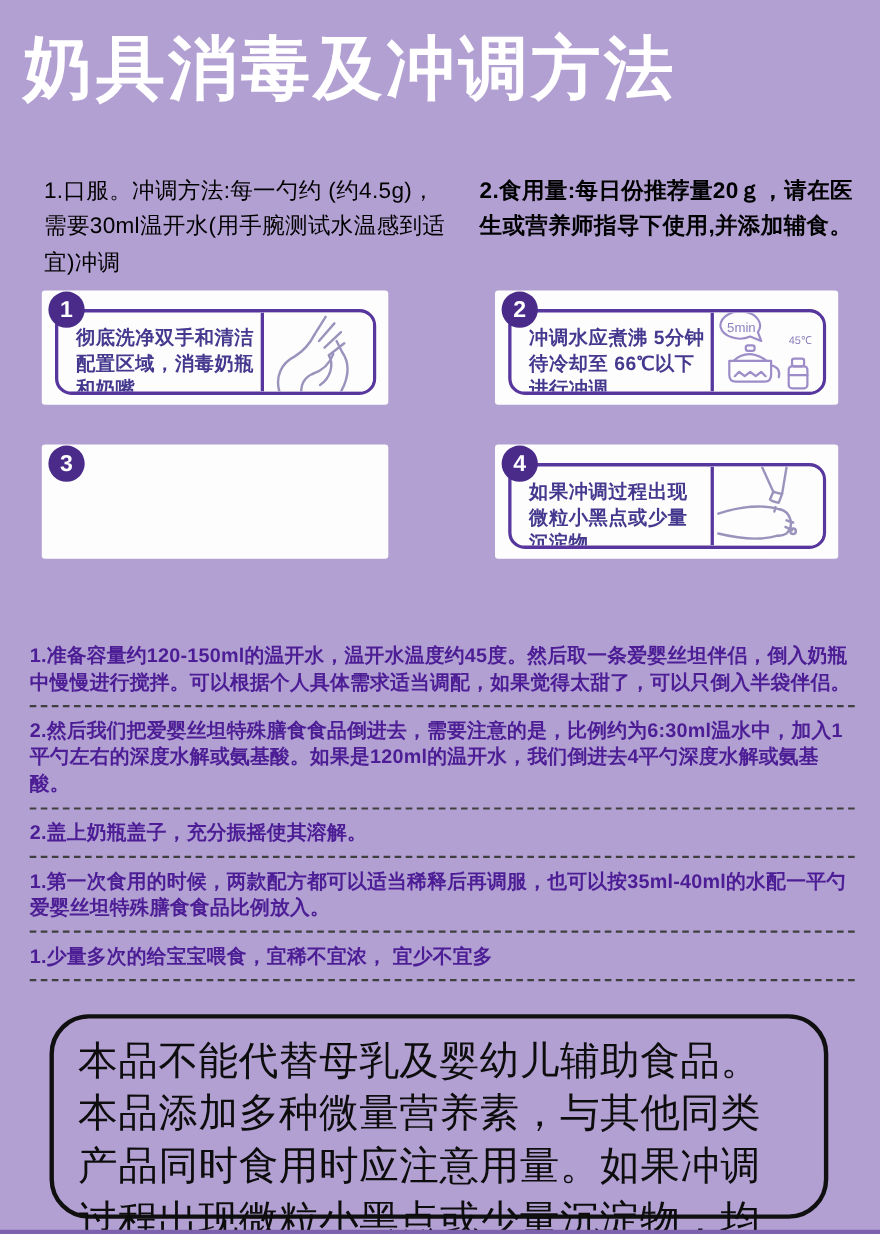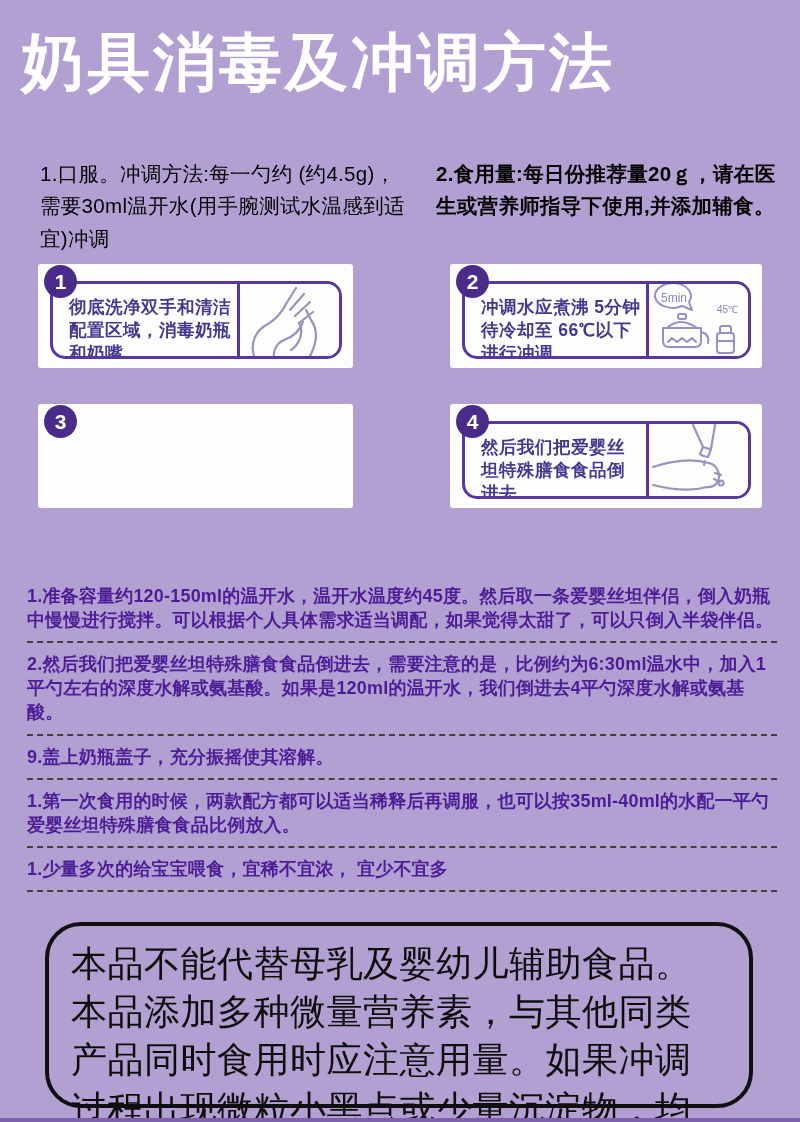--- a/index.html
+++ b/index.html
@@ -138,42 +138,42 @@
   </div>
 </div>
 
 <div class="card c3">
   <div class="badge">3</div>
 </div>
 
 <div class="card c4">
   <div class="badge">4</div>
   <div class="frame">
-    <div class="step-text">然后我们把爱婴丝坦特殊膳食食品倒进去。</div>
+    <div class="step-text">如果冲调过程出现微粒小黑点或少量沉淀物。</div>
     <div class="art">
       <svg width="90" height="78" viewBox="0 0 90 78" fill="none" stroke="#9a93bc" stroke-width="2.2" stroke-linecap="round" stroke-linejoin="round">
         <path d="M44,4 l10,22 M66,4 l-4,24"></path>
         <path d="M54,26 q6,2 8,2 l-3,8 q-6,-1 -8,-3 z"></path>
         <path d="M56,40 l-1,4"></path>
         <path d="M4,46 C28,38 46,38 60,42"></path>
         <path d="M4,64 C28,70 44,70 58,66"></path>
         <path d="M60,42 a13,13 0 0 1 6,22 a13,13 0 0 1 -8,2"></path>
         <path d="M66,52 l6,2 M65,58 l6,3"></path>
         <circle cx="72" cy="62" r="2.5"></circle>
       </svg>
     </div>
   </div>
 </div>
 
 <div class="instructions">
   <p class="instr-item">1.准备容量约120-150ml的温开水，温开水温度约45度。然后取一条爱婴丝坦伴侣，倒入奶瓶中慢慢进行搅拌。可以根据个人具体需求适当调配，如果觉得太甜了，可以只倒入半袋伴侣。</p>
   <hr class="dash">
   <p class="instr-item">2.然后我们把爱婴丝坦特殊膳食食品倒进去，需要注意的是，比例约为6:30ml温水中，加入1平勺左右的深度水解或氨基酸。如果是120ml的温开水，我们倒进去4平勺深度水解或氨基酸。</p>
   <hr class="dash">
-  <p class="instr-item">9.盖上奶瓶盖子，充分振摇使其溶解。</p>
+  <p class="instr-item">2.盖上奶瓶盖子，充分振摇使其溶解。</p>
   <hr class="dash">
   <p class="instr-item">1.第一次食用的时候，两款配方都可以适当稀释后再调服，也可以按35ml-40ml的水配一平勺爱婴丝坦特殊膳食食品比例放入。</p>
   <hr class="dash">
   <p class="instr-item">1.少量多次的给宝宝喂食，宜稀不宜浓， 宜少不宜多</p>
   <hr class="dash">
 </div>
 
 <div class="notice">本品不能代替母乳及婴幼儿辅助食品。本品添加多种微量营养素，与其他同类产品同时食用时应注意用量。如果冲调过程出现微粒小黑点或少量沉淀物，均属正常情况(主要是矿物载体)不会影响质量,请放心食用。</div>
 
 <div class="bottom-strip"></div>

